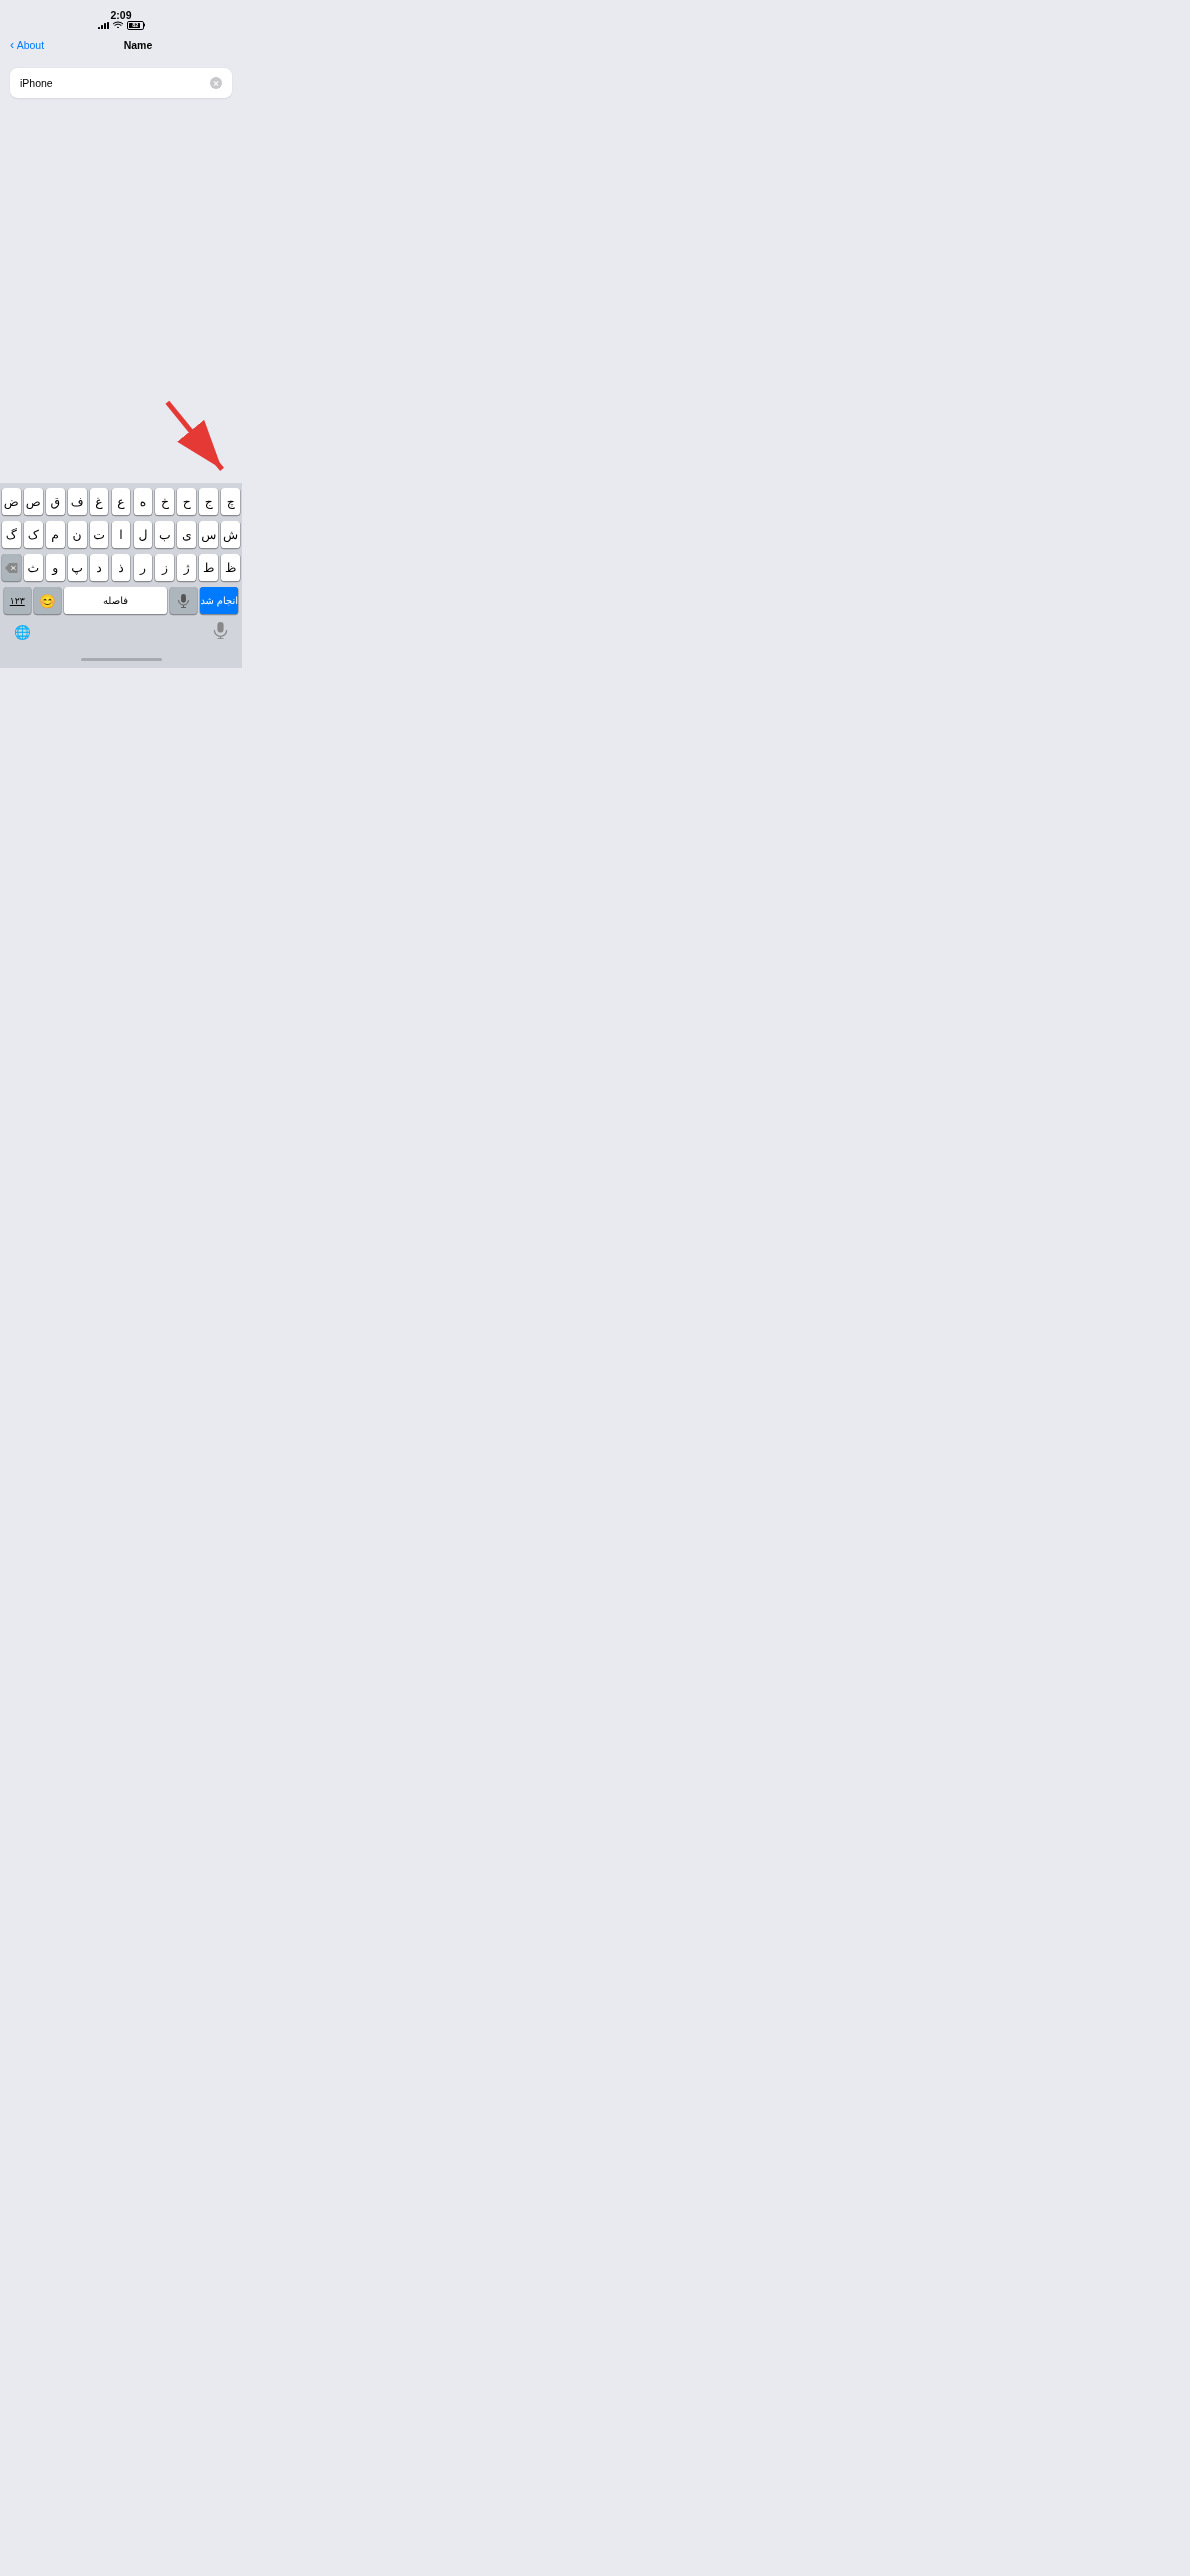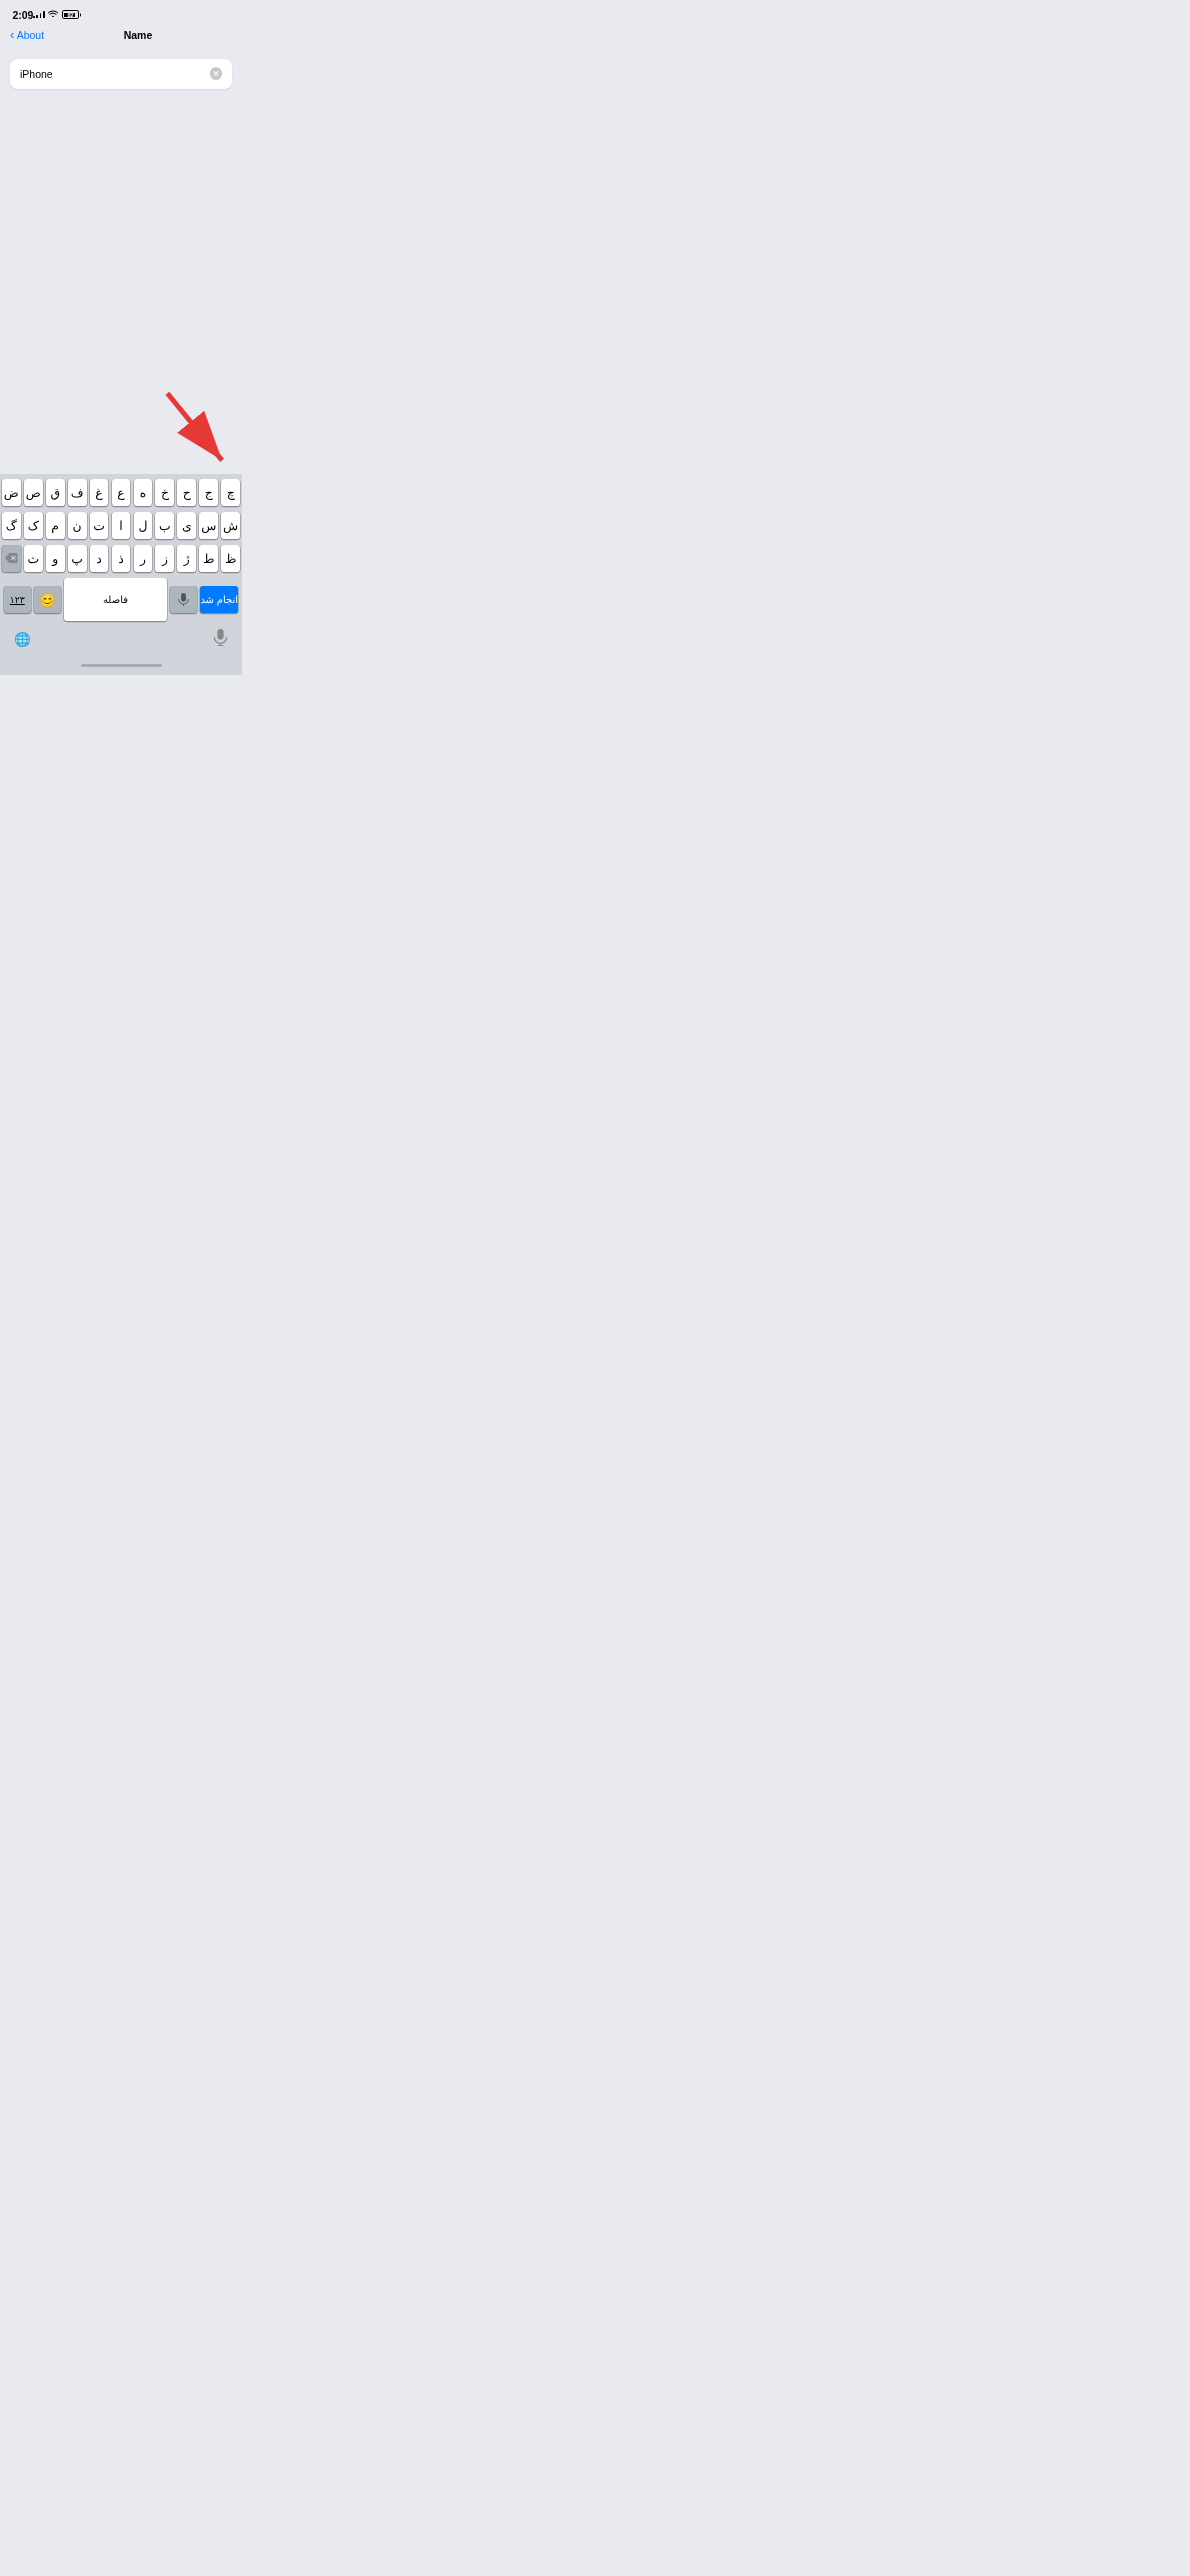--- a/index.html
+++ b/index.html
@@ -10,24 +10,25 @@
       min-height: 523px;
       background: #e8eaf0;
       font-family: -apple-system, 'SF Pro Text', 'Helvetica Neue', sans-serif;
       overflow-x: hidden;
       position: relative;
     }
 
     
     .status-bar {
       display: flex;
-      justify-content: flex-start;
+      justify-content: flex-end;
       align-items: center;
       padding: 8.7px 12.4px 3.7px 12.4px;
       background: #e8eaf0;
+      flex-direction: column;
     }
     .status-time {
       font-size: 10.5px;
       font-weight: 600;
       color: #000;
     }
     .status-icons {
       display: flex;
       align-items: center;
       gap: 3.7px;
@@ -252,21 +253,21 @@
       justify-content: center;
       font-size: 13.6px;
       box-shadow: 0 0.6px 0 0.6px rgba(0,0,0,0.35);
       cursor: pointer;
       flex-shrink: 0;
     }
 
     .kb-key-space {
       background: #fff;
       border-radius: 3.1px;
-      height: 43px;
+      height: 27px;
       flex: 1;
       display: flex;
       align-items: center;
       justify-content: center;
       font-size: 10px;
       color: #000;
       box-shadow: 0 0.6px 0 0.6px rgba(0,0,0,0.35);
       cursor: pointer;
       font-family: -apple-system, sans-serif;
     }

